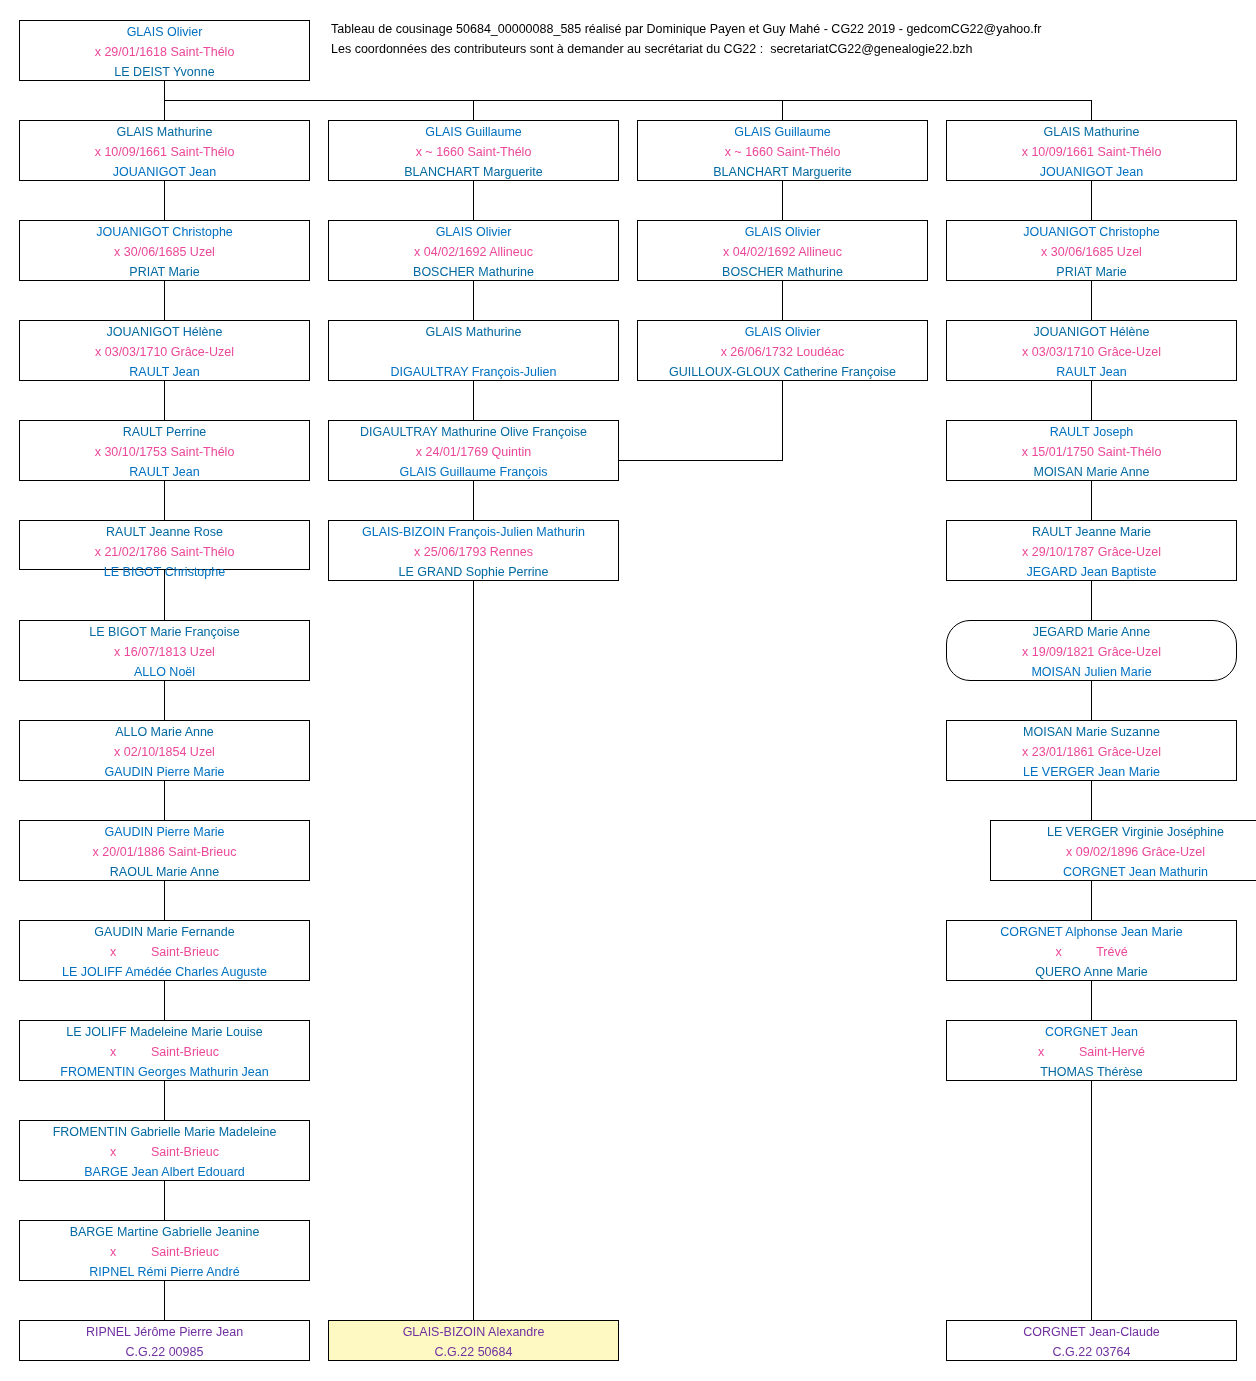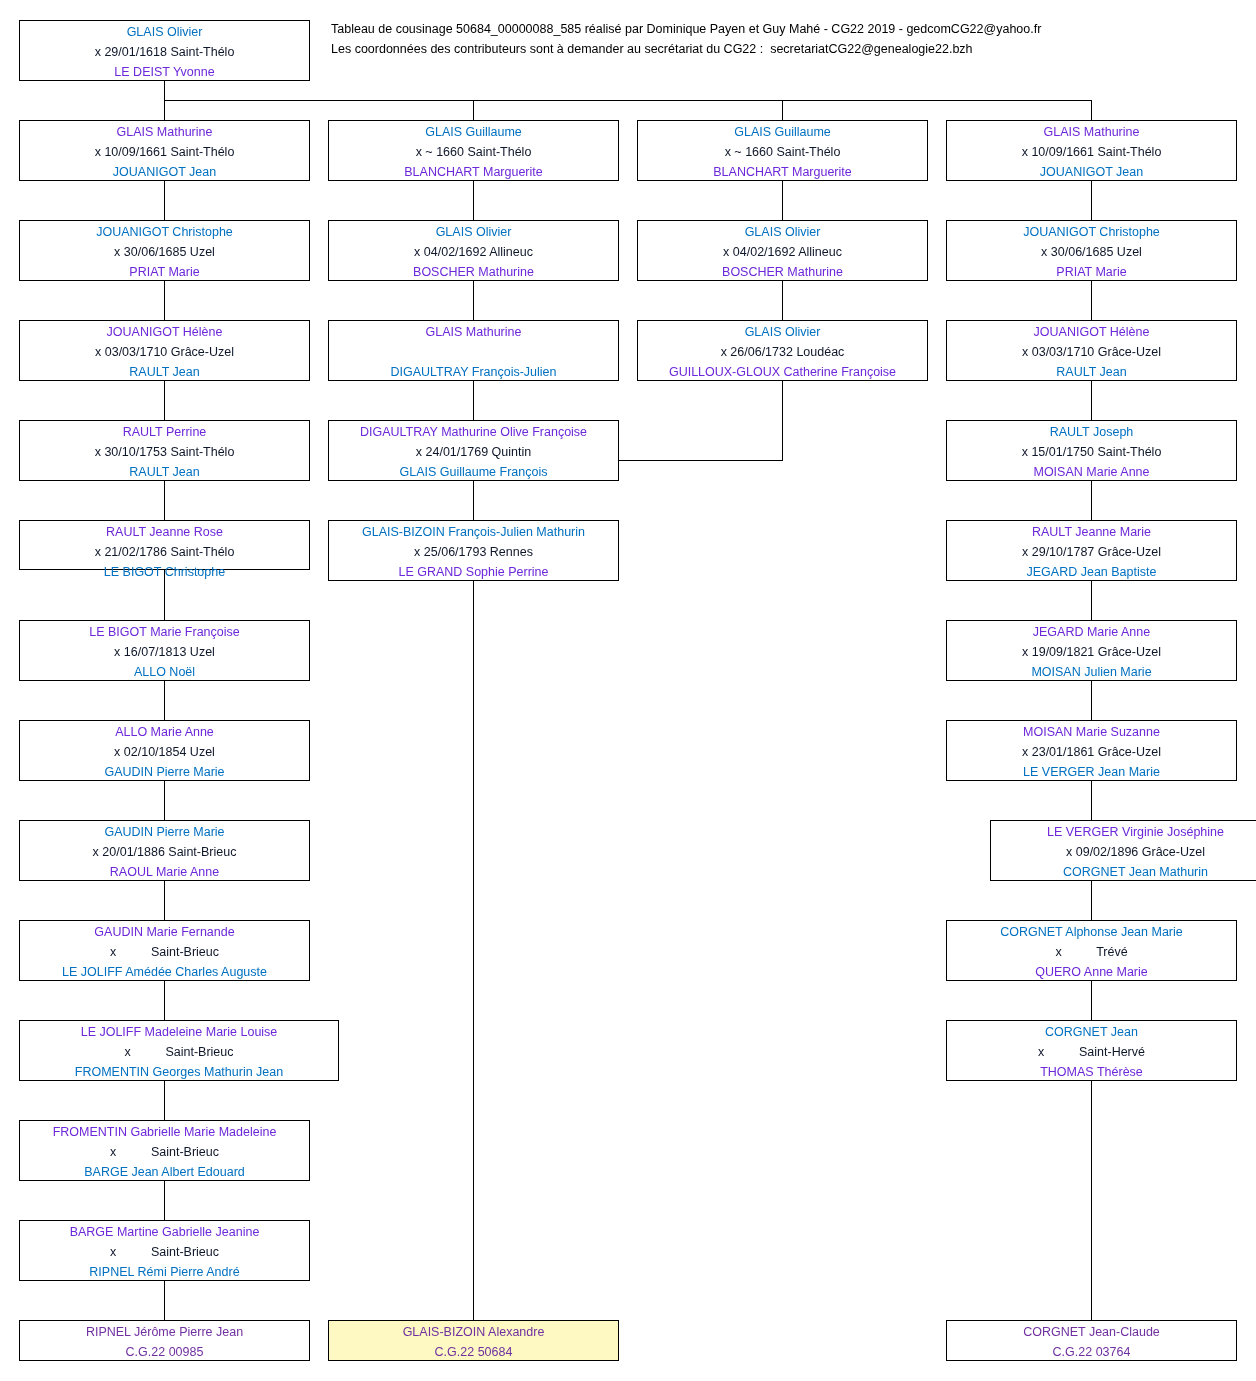--- a/index.html
+++ b/index.html
@@ -4,21 +4,21 @@
 <style>
   html, body { margin:0; padding:0; background:#ffffff; }
   body { width:1256px; height:1381px; position:relative; overflow:hidden;
          font-family:"Liberation Sans", "DejaVu Sans", sans-serif; }
   .box { position:absolute; width:289px; height:59px; border:1px solid #000; background:#fff;
          box-sizing:border-box; text-align:center; font-size:12.5px; }
   .box .ln { position:absolute; left:0; right:0; height:20px; line-height:20px; white-space:pre; }
   .box .l0 { top:1px; } .box .l1 { top:21px; } .box .l2 { top:41px; }
   .box.final { height:41px; }
   .box.highlight { background:#fef9c3; }
-  .c-blue { color:#0070c0; } .c-green { color:#6d28d9; } .c-red { color:#0f172a; } .c-purple { color:#7030a0; }
+  .c-blue { color:#0070c0; } .c-green { color:#0369a1; } .c-red { color:#ec4899; } .c-purple { color:#7030a0; }
   .vl { position:absolute; width:1px; background:#000; }
   .hl { position:absolute; height:1px; background:#000; }
   .header { position:absolute; left:331px; font-size:12.5px; color:#000; white-space:pre; }
 </style>
 </head>
 <body>
 
 <div class="header" style="top:22px;">Tableau de cousinage 50684_00000088_585 réalisé par Dominique Payen et Guy Mahé - CG22 2019 - gedcomCG22@yahoo.fr</div>
 <div class="header" style="top:42px;">Les coordonnées des contributeurs sont à demander au secrétariat du CG22 :  secretariatCG22@genealogie22.bzh</div>
 
@@ -82,21 +82,21 @@
 <div class="box" style="left:19px; top:820px; width:291px; height:61px;">
     <div class="ln l0 c-blue">GAUDIN Pierre Marie</div>
     <div class="ln l1 c-red">x 20/01/1886 Saint-Brieuc</div>
     <div class="ln l2 c-green">RAOUL Marie Anne</div>
   </div>
 <div class="box" style="left:19px; top:920px; width:291px; height:61px;">
     <div class="ln l0 c-green">GAUDIN Marie Fernande</div>
     <div class="ln l1 c-red">x          Saint-Brieuc</div>
     <div class="ln l2 c-blue">LE JOLIFF Amédée Charles Auguste</div>
   </div>
-<div class="box" style="left:19px; top:1020px; width:320px; height:61px;">
+<div class="box" style="left:19px; top:1020px; width:291px; height:61px;">
     <div class="ln l0 c-green">LE JOLIFF Madeleine Marie Louise</div>
     <div class="ln l1 c-red">x          Saint-Brieuc</div>
     <div class="ln l2 c-blue">FROMENTIN Georges Mathurin Jean</div>
   </div>
 <div class="box" style="left:19px; top:1120px; width:291px; height:61px;">
     <div class="ln l0 c-green">FROMENTIN Gabrielle Marie Madeleine</div>
     <div class="ln l1 c-red">x          Saint-Brieuc</div>
     <div class="ln l2 c-blue">BARGE Jean Albert Edouard</div>
   </div>
 <div class="box" style="left:19px; top:1220px; width:291px; height:61px;">
@@ -173,21 +173,21 @@
 <div class="box" style="left:946px; top:420px; width:291px; height:61px;">
     <div class="ln l0 c-blue">RAULT Joseph</div>
     <div class="ln l1 c-red">x 15/01/1750 Saint-Thélo</div>
     <div class="ln l2 c-green">MOISAN Marie Anne</div>
   </div>
 <div class="box" style="left:946px; top:520px; width:291px; height:61px;">
     <div class="ln l0 c-green">RAULT Jeanne Marie</div>
     <div class="ln l1 c-red">x 29/10/1787 Grâce-Uzel</div>
     <div class="ln l2 c-blue">JEGARD Jean Baptiste</div>
   </div>
-<div class="box" style="left:946px; top:620px; width:291px; height:61px;">
+<div class="box" style="left:946px; top:620px; width:291px; height:61px;border-radius:24px;">
     <div class="ln l0 c-green">JEGARD Marie Anne</div>
     <div class="ln l1 c-red">x 19/09/1821 Grâce-Uzel</div>
     <div class="ln l2 c-blue">MOISAN Julien Marie</div>
   </div>
 <div class="box" style="left:946px; top:720px; width:291px; height:61px;">
     <div class="ln l0 c-green">MOISAN Marie Suzanne</div>
     <div class="ln l1 c-red">x 23/01/1861 Grâce-Uzel</div>
     <div class="ln l2 c-blue">LE VERGER Jean Marie</div>
   </div>
 <div class="box" style="left:990px; top:820px; width:291px; height:61px;">

